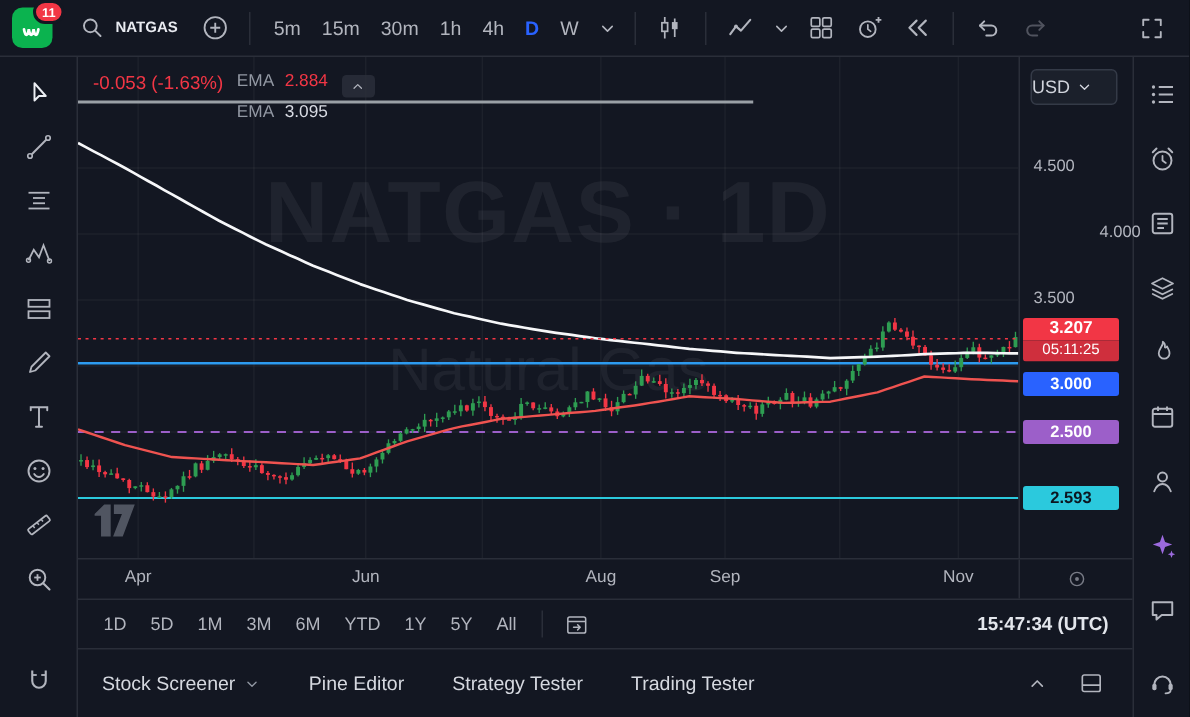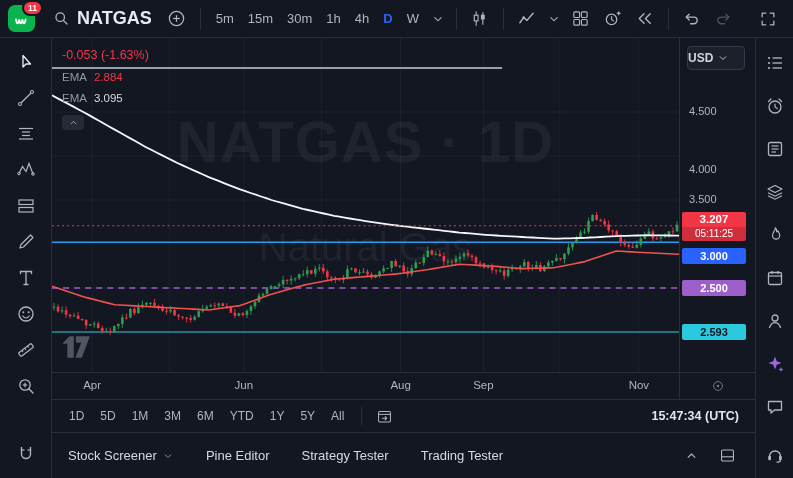--- a/index.html
+++ b/index.html
@@ -6,21 +6,21 @@
 html,body{background:#0b0e14}
 body{font-family:"Liberation Sans",sans-serif}
 .app{width:793px;height:478px;background:#131722;color:#d1d4dc;position:relative;overflow:hidden;font-size:13px}
 button{background:none;border:none;color:inherit;font-family:inherit;cursor:pointer;padding:0}
 .icon{display:flex;align-items:center;justify-content:center}
 .icon svg{display:block}
 
 .topbar{height:38px;display:flex;align-items:center;gap:2px;padding:0 10px 0 8px;border-bottom:1px solid #2a2e39;overflow:hidden}
 .logo{position:relative;width:27px;height:27px;border-radius:7px;background:#0bb34f;display:flex;align-items:flex-end;justify-content:center;margin-right:12px;flex:none}
 .logo .nbadge{position:absolute;top:-5px;right:-8px;background:#f23645;color:#fff;font-size:8.5px;font-weight:700;border-radius:8px;padding:1.5px 4px;border:2px solid #131722;line-height:1}
-.symbol-btn{display:flex;align-items:center;gap:7px;font-size:18px;font-weight:700;color:#e8eaf0;padding:4px 8px 4px 4px;flex:none}
+.symbol-btn{display:flex;align-items:center;gap:7px;font-size:10px;font-weight:700;color:#e8eaf0;padding:4px 8px 4px 4px;flex:none}
 .symbol-btn .icon{color:#b2b5be}
 .iconbtn{width:30px;height:30px;display:flex;align-items:center;justify-content:center;color:#b2b5be;border-radius:4px;flex:none}
 .iconbtn.narrow{width:20px}
 .iconbtn.disabled{color:#50535e}
 .sep{width:1px;height:22px;background:#2a2e39;margin:0 6px;flex:none}
 .timeframes{display:flex;align-items:center;flex:none}
 .tf{padding:5px 7px;font-size:13px;color:#b2b5be;border-radius:4px}
 .tf.active{color:#2962ff;font-weight:700}
 .spacer{flex:1}
 
@@ -29,30 +29,30 @@
 .toolbtn{width:28px;height:28px;display:flex;align-items:center;justify-content:center;color:#b2b5be;border-radius:4px}
 .toolbtn.selected{color:#eceff4}
 .tool-bottom{margin-top:auto}
 .center{flex:1;display:flex;flex-direction:column;min-width:0}
 .chart-row{display:flex;height:334px}
 .chart-area{position:relative;flex:1;min-width:0;overflow:hidden}
 #chart-svg{position:absolute;inset:0;width:100%;height:100%;z-index:1}
 .watermark{position:absolute;inset:0;z-index:0;display:flex;flex-direction:column;align-items:center;color:rgba(255,255,255,0.055);pointer-events:none}
 .wm1{margin-top:70px;font-size:58px;font-weight:700;letter-spacing:1px}
 .wm2{margin-top:50px;font-size:40px;font-weight:400}
-.legend{position:absolute;top:10px;left:10px;z-index:3;display:flex;flex-direction:column;gap:9px}
+.legend{position:absolute;top:10px;left:10px;z-index:3;display:flex;gap:9px}
 .legend .change{font-size:12.5px;color:#f23645;font-weight:500}
 #legend-indicators{display:flex;flex-direction:column;gap:9px}
 .lrow{font-size:11.5px;display:flex;gap:7px;align-items:center}
 .lrow .llabel{color:#9298a3}
 .collapse-btn{width:22px;height:15px;background:rgba(42,46,57,0.85);border-radius:3px;display:flex;align-items:center;justify-content:center;color:#b2b5be;margin-top:2px}
 .tv-logo{position:absolute;left:10px;bottom:10px;z-index:2;color:#6b707c;opacity:0.7}
 
 .price-scale{width:76px;border-left:1px solid #2a2e39;position:relative;flex:none}
-.usd-btn{position:absolute;top:8px;left:7px;width:58px;height:24px;background:#1b202b;border:1px solid #343a47;border-radius:4px;display:flex;align-items:center;justify-content:flex-start;gap:4px;font-size:12px;font-weight:700;color:#d1d4dc;z-index:2}
+.usd-btn{position:absolute;top:8px;left:7px;width:58px;height:24px;background:#1b202b;border:1px solid #343a47;border-radius:4px;display:flex;align-items:center;justify-content:flex-start;gap:4px;font-size:12px;font-weight:400;color:#d1d4dc;z-index:2}
 .tick{position:absolute;left:9px;font-size:11px;color:#b2b5be}
 .pbadge{position:absolute;left:2px;width:64px;text-align:center;font-size:11px;font-weight:600;border-radius:2px;padding:2px 0;line-height:12px}
 .last-badge{position:absolute;left:2px;width:64px;text-align:center;border-radius:2px;color:#fff;z-index:3;overflow:hidden}
 .last-badge .lp{font-size:11.5px;font-weight:700;padding:1.5px 0;background:#f23645}
 .last-badge .cd{font-size:10px;padding:1.5px 0;background:#cf2f3d}
 
 .axis-row{height:27px;border-top:1px solid #2a2e39;display:flex}
 .time-axis{flex:1;position:relative;min-width:0}
 .axis-label{position:absolute;top:6px;transform:translateX(-50%);font-size:11.5px;color:#b2b5be}
 .axis-corner{width:76px;border-left:1px solid #2a2e39;display:flex;align-items:center;justify-content:center;color:#787b86;flex:none}
@@ -678,21 +678,21 @@
                 <svg viewBox="0 0 20 20" width="12" height="12" aria-hidden="true">
                   <path d="M5.5 8l4.5 4.5L14.5 8" fill="none" stroke="currentColor" stroke-width="1.5" stroke-linecap="round" stroke-linejoin="round"></path>
                 </svg>
               </span>
           </button>
           <div class="last-badge" id="last-badge" style="top: 173.784px;">
             <div class="lp">3.207</div>
             <div class="cd">05:11:25</div>
           </div>
         <div class="tick" style="top: 67px;">4.500</div>
-            <div class="tick" style="top: 125px;">4.000</div>
+            <div class="tick" style="top: 111px; margin-left: 44px;">4.000</div>
             <div class="tick" style="top: 155px;">3.500</div>
             <div class="pbadge" style="top: 210.24px; background: rgb(41, 98, 255); color: rgb(255, 255, 255);">3.000</div>
             <div class="pbadge" style="top: 242px; background: rgb(156, 95, 201); color: rgb(255, 255, 255);">2.500</div>
             <div class="pbadge" style="top: 286px; background: rgb(43, 201, 221); color: rgb(12, 22, 32);">2.593</div>
           </div>
       </div>
 
       <div class="axis-row">
         <div class="time-axis" id="time-axis">
             <span class="axis-label" style="left: 6.4%;">Apr</span>

